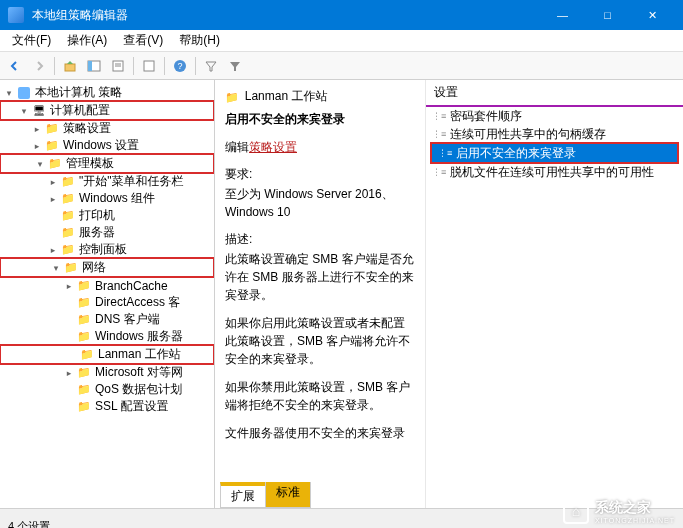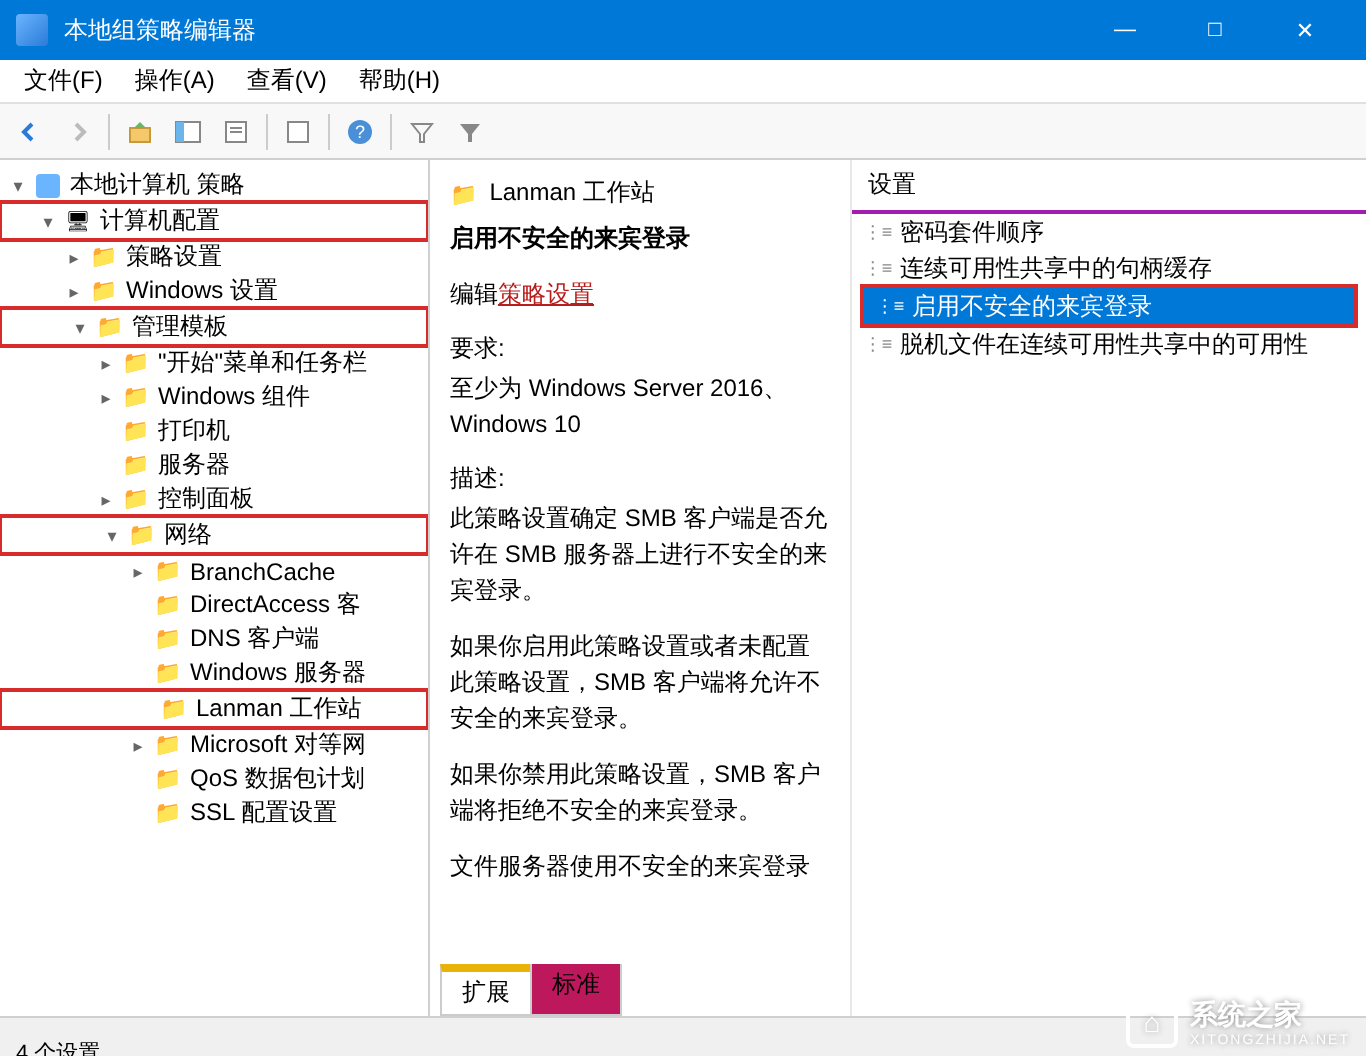--- a/index.html
+++ b/index.html
@@ -38,21 +38,21 @@
 
 .right-detail { flex:1; border-left:1px solid #e8e8e8; font-size:12px; overflow:hidden;}
 .right-detail .col-header { padding:4px 8px; border-bottom:2px solid #a21caf; background:#fff;}
 .setting-row { display:flex; align-items:center; padding:2px 6px; height:18px;}
 .setting-row .sicon { width:14px; height:14px; margin-right:4px; display:flex; align-items:center; justify-content:center; font-size:9px; color:#888;}
 .setting-row.selected { background:#0078d7; color:#fff;}
 .setting-row.selected .sicon { color:#fff;}
 .highlight-row { border:2px solid #d82c2c; margin:-1px 4px;}
 
 .tabs { position:absolute; bottom:20px; left:220px; display:flex; font-size:12px; background:#fff;}
-.tab { padding:2px 10px; border:1px solid #ccc; border-top:none; background:#be185d; margin-right:-1px;}
+.tab { padding:2px 10px; border:1px solid #ccc; border-top:none; background:#eab308; margin-right:-1px;}
 .tab.active { background:#fff; border-top:4px solid #eab308;}
 
 .statusbar { height:36px; background:#f0f0f0; border-top:1px solid #d0d0d0; font-size:11px; padding:2px 8px; display:flex; align-items:center;}
 
 .tree-panel::-webkit-scrollbar, .scroll::-webkit-scrollbar { width:16px; height:16px;}
 .tree-panel::-webkit-scrollbar-thumb { background:#c0c0c0;}
 .tree-panel::-webkit-scrollbar-track { background:#f0f0f0;}
 .tree-panel::-webkit-scrollbar-button { background:#f0f0f0; height:16px;}
 
 .watermark { position:absolute; right:8px; bottom:4px; font-size:14px; color:#fff; font-weight:bold; display:flex; align-items:center; gap:6px; text-shadow:0 0 3px #888; z-index:10;}

